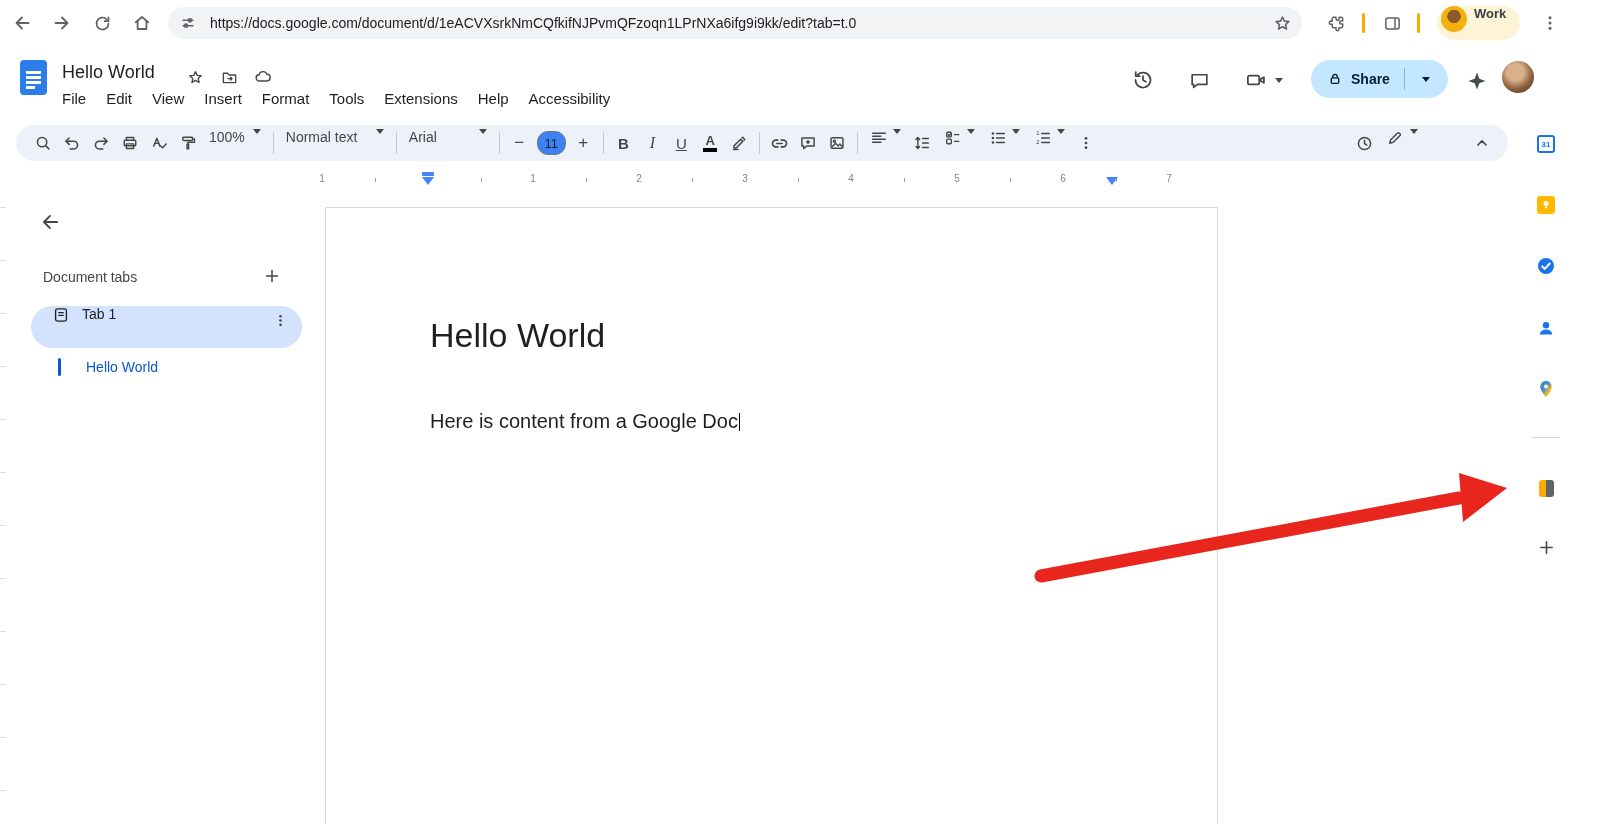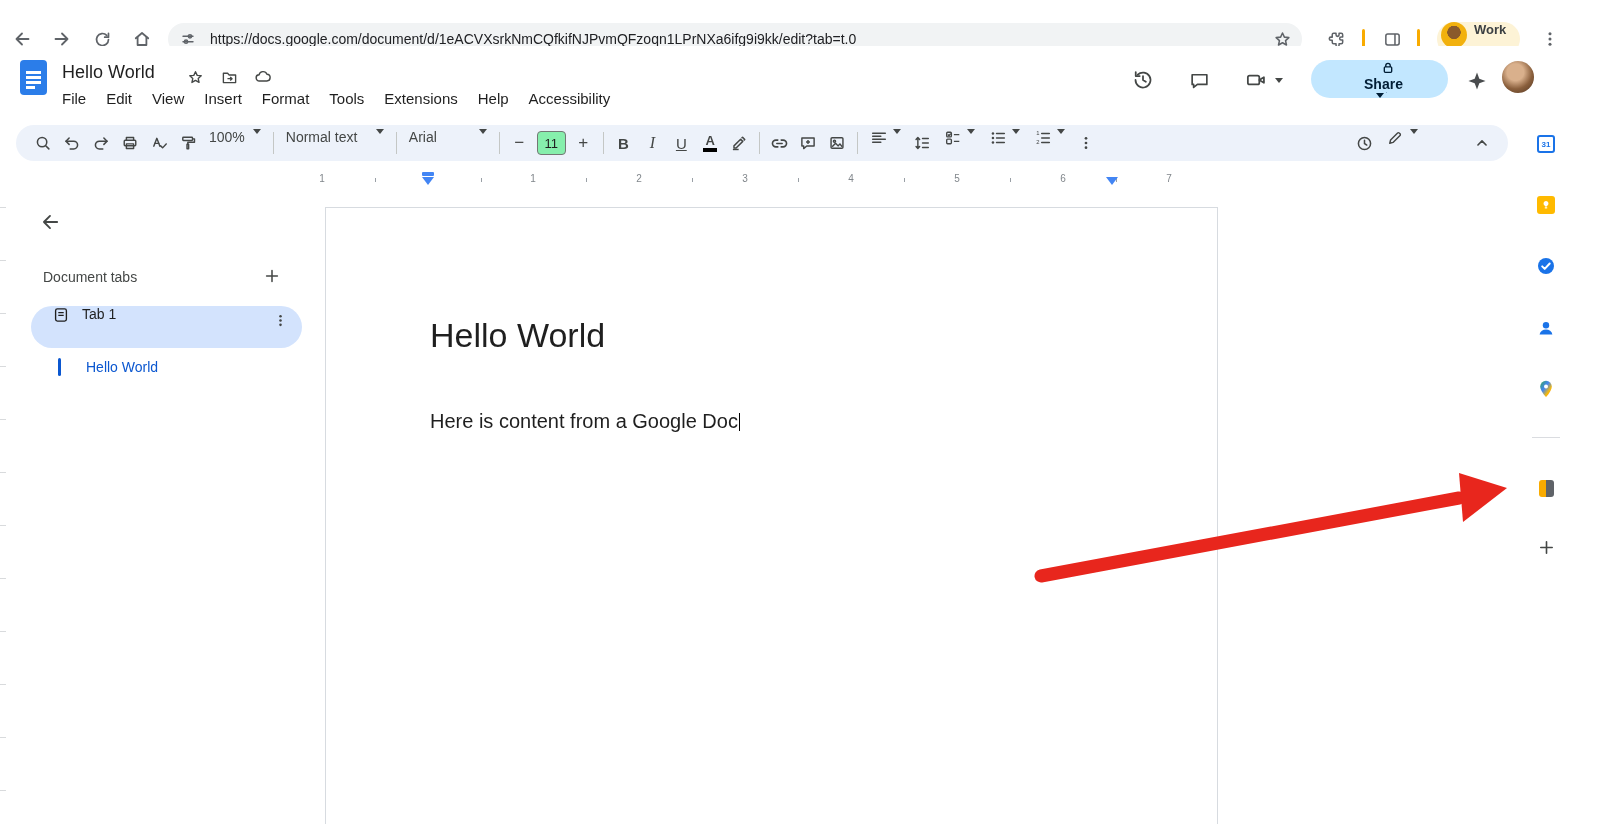--- a/index.html
+++ b/index.html
@@ -15,21 +15,21 @@
   .menu-item{font-size:15px;color:#1f1f1f;padding:2px 10px;border-radius:6px;cursor:pointer;}
   .ruler-num{position:absolute;top:7px;transform:translateX(-50%);font-size:10px;color:#80868b;}
   .ruler-tick{position:absolute;top:12px;width:1px;height:4px;background:#9aa0a6;}
   .railbtn{position:absolute;left:8px;width:32px;height:32px;display:flex;align-items:center;justify-content:center;border-radius:50%;cursor:pointer;}
 </style>
 </head>
 <body>
 
 <div class="abs" style="inset:0;width:1600px;height:824px;background:#fff;">
 
-  <div class="abs" style="left:0;top:16px;width:1600px;height:46px;background:#fff;">
+  <div class="abs" style="left:0;top:0;width:1600px;height:46px;background:#fff;">
     <div class="ibtn abs" style="left:8px;top:9px;width:28px;height:28px;">
       <span>
           <svg width="20" height="20" viewBox="0 0 20 20" fill="none" stroke="#5f6368" stroke-width="1.8" stroke-linecap="round" stroke-linejoin="round">
             <path d="M16.5 10H4.5M10 4.5 4.5 10 10 15.5"></path>
           </svg>
         </span>
     </div>
     <div class="ibtn abs" style="left:48px;top:9px;width:28px;height:28px;">
       <span>
           <svg width="20" height="20" viewBox="0 0 20 20" fill="none" stroke="#5f6368" stroke-width="1.8" stroke-linecap="round" stroke-linejoin="round">
@@ -168,21 +168,21 @@
     <div class="abs" style="left:1236px;top:18px;width:56px;height:32px;display:flex;align-items:center;justify-content:center;gap:8px;cursor:pointer;">
       <span>
           <svg width="22" height="22" viewBox="0 0 20 20" fill="none" stroke="#444746" stroke-width="1.6" stroke-linejoin="round">
             <rect x="2.6" y="6" width="10.4" height="8" rx="1.6"></rect>
             <path d="M13 10l4.2-2.6v5.2L13 10z"></path>
           </svg>
         </span>
       <span class="caret"></span>
     </div>
 
-    <div class="abs" style="left:1311px;top:14px;width:137px;height:38px;border-radius:19px;background:#c2e7ff;display:flex;align-items:center;flex-direction:column;">
+    <div class="abs" style="left:1311px;top:14px;width:137px;height:38px;border-radius:19px;background:#c2e7ff;display:flex;align-items:center;">
       <span style="margin-left:16px;">
           <svg width="16" height="16" viewBox="0 0 20 20" fill="none" stroke="#001d35" stroke-width="1.7" stroke-linejoin="round">
             <rect x="5.4" y="8.6" width="9.2" height="6.8" rx="1.2"></rect>
             <path d="M7.2 8.6V7a2.8 2.8 0 0 1 5.6 0v1.6"></path>
           </svg>
         </span>
       <span style="font-size:14px;font-weight:700;color:#001d35;margin-left:8px;">Share</span>
       <span style="width:1px;height:22px;background:#8cb4d2;margin-left:14px;"></span>
       <span style="flex:1;display:flex;justify-content:center;">
           <span class="caret" style="border-top-color:#001d35;"></span>
@@ -265,21 +265,21 @@
         </span>
       <span class="tdiv"></span>
 
       <span class="tctl" style="width:92px;justify-content:space-between;gap:22px;">
           <span>Arial</span>
           <span class="caret"></span>
         </span>
       <span class="tdiv"></span>
 
       <span class="tbtn" style="font-size:17px;">−</span>
-      <span style="width:29px;height:24px;border:1px solid #747775;border-radius:4px;background:#86efac;display:flex;align-items:center;justify-content:center;font-size:13px;color:#1f1f1f;flex:none;margin:0 3px;">11</span>
+      <span style="width:29px;height:24px;border:1px solid #747775;border-radius:11px;background:#3b82f6;display:flex;align-items:center;justify-content:center;font-size:13px;color:#1f1f1f;flex:none;margin:0 3px;">11</span>
       <span class="tbtn" style="font-size:17px;">+</span>
       <span class="tdiv"></span>
 
       <span class="tbtn" style="font-weight:700;font-size:15px;">B</span>
       <span class="tbtn" style="font-style:italic;font-family:'Liberation Serif','DejaVu Serif',serif;font-size:16px;">I</span>
       <span class="tbtn" style="text-decoration:underline;font-size:15px;">U</span>
       <span class="tbtn" style="flex-direction:column;">
           <span style="font-size:13px;font-weight:700;line-height:13px;">A</span>
           <span style="width:14px;height:3.5px;background:#000;margin-top:1px;"></span>
         </span>

